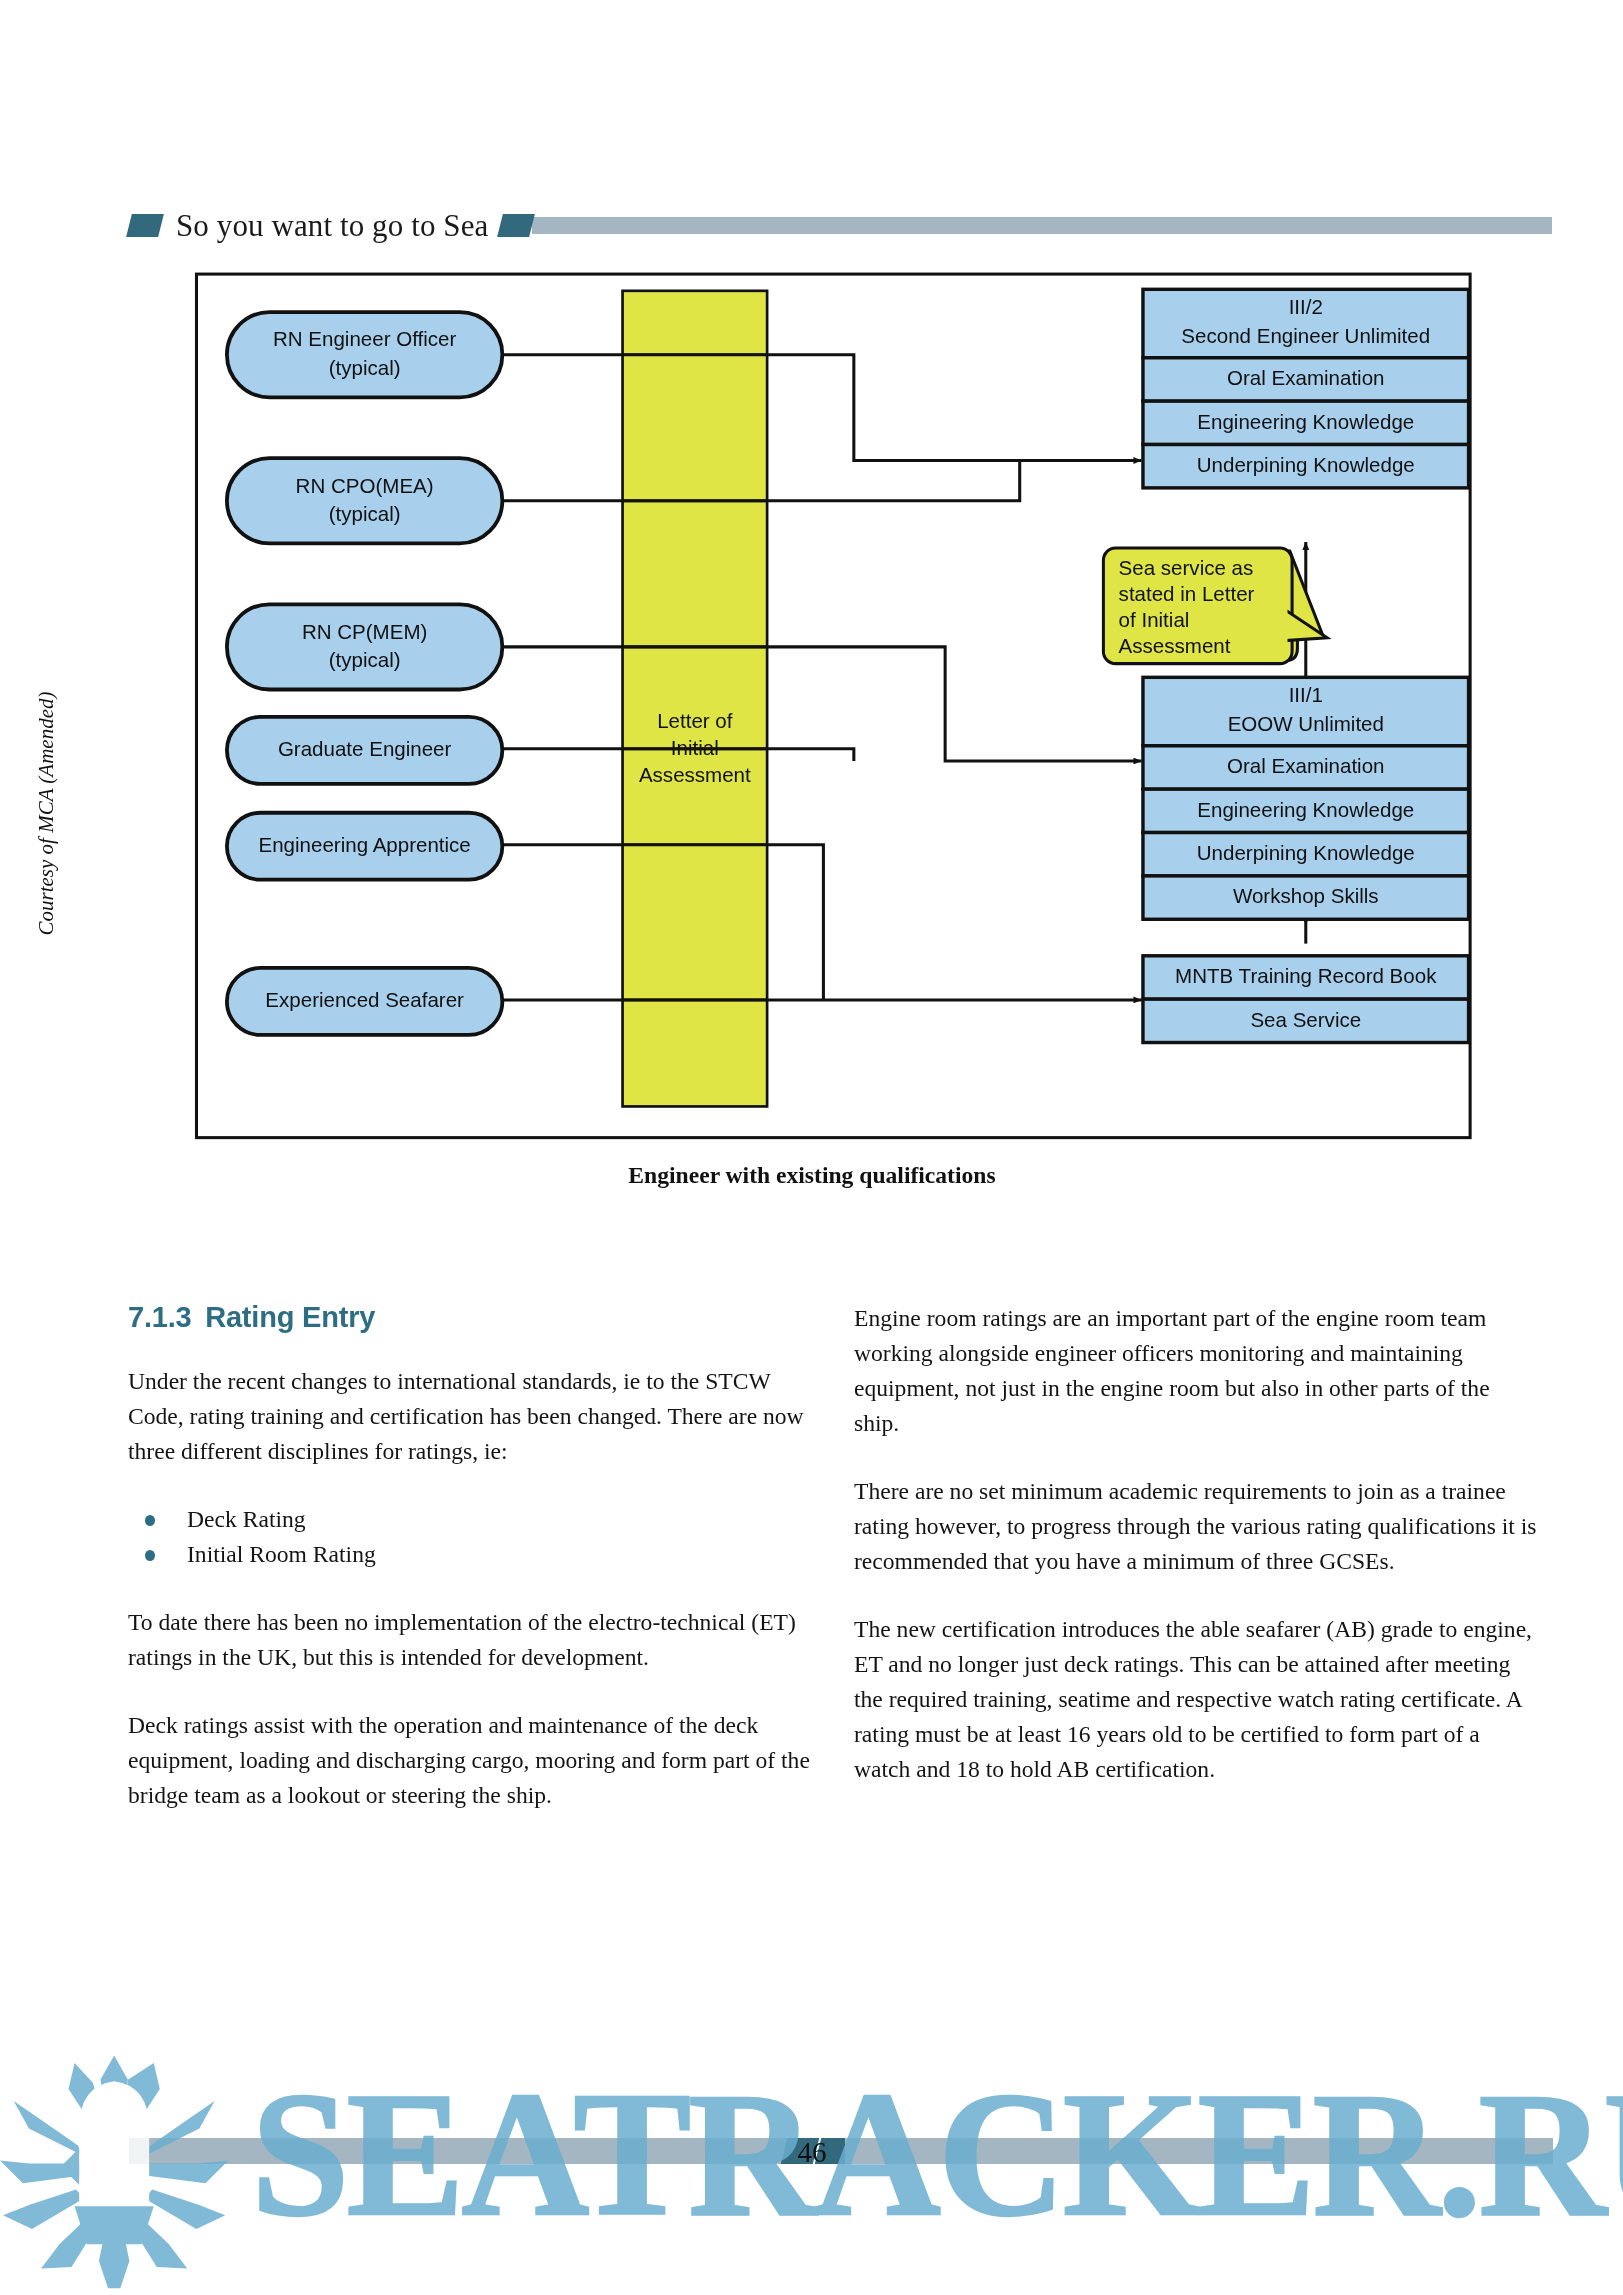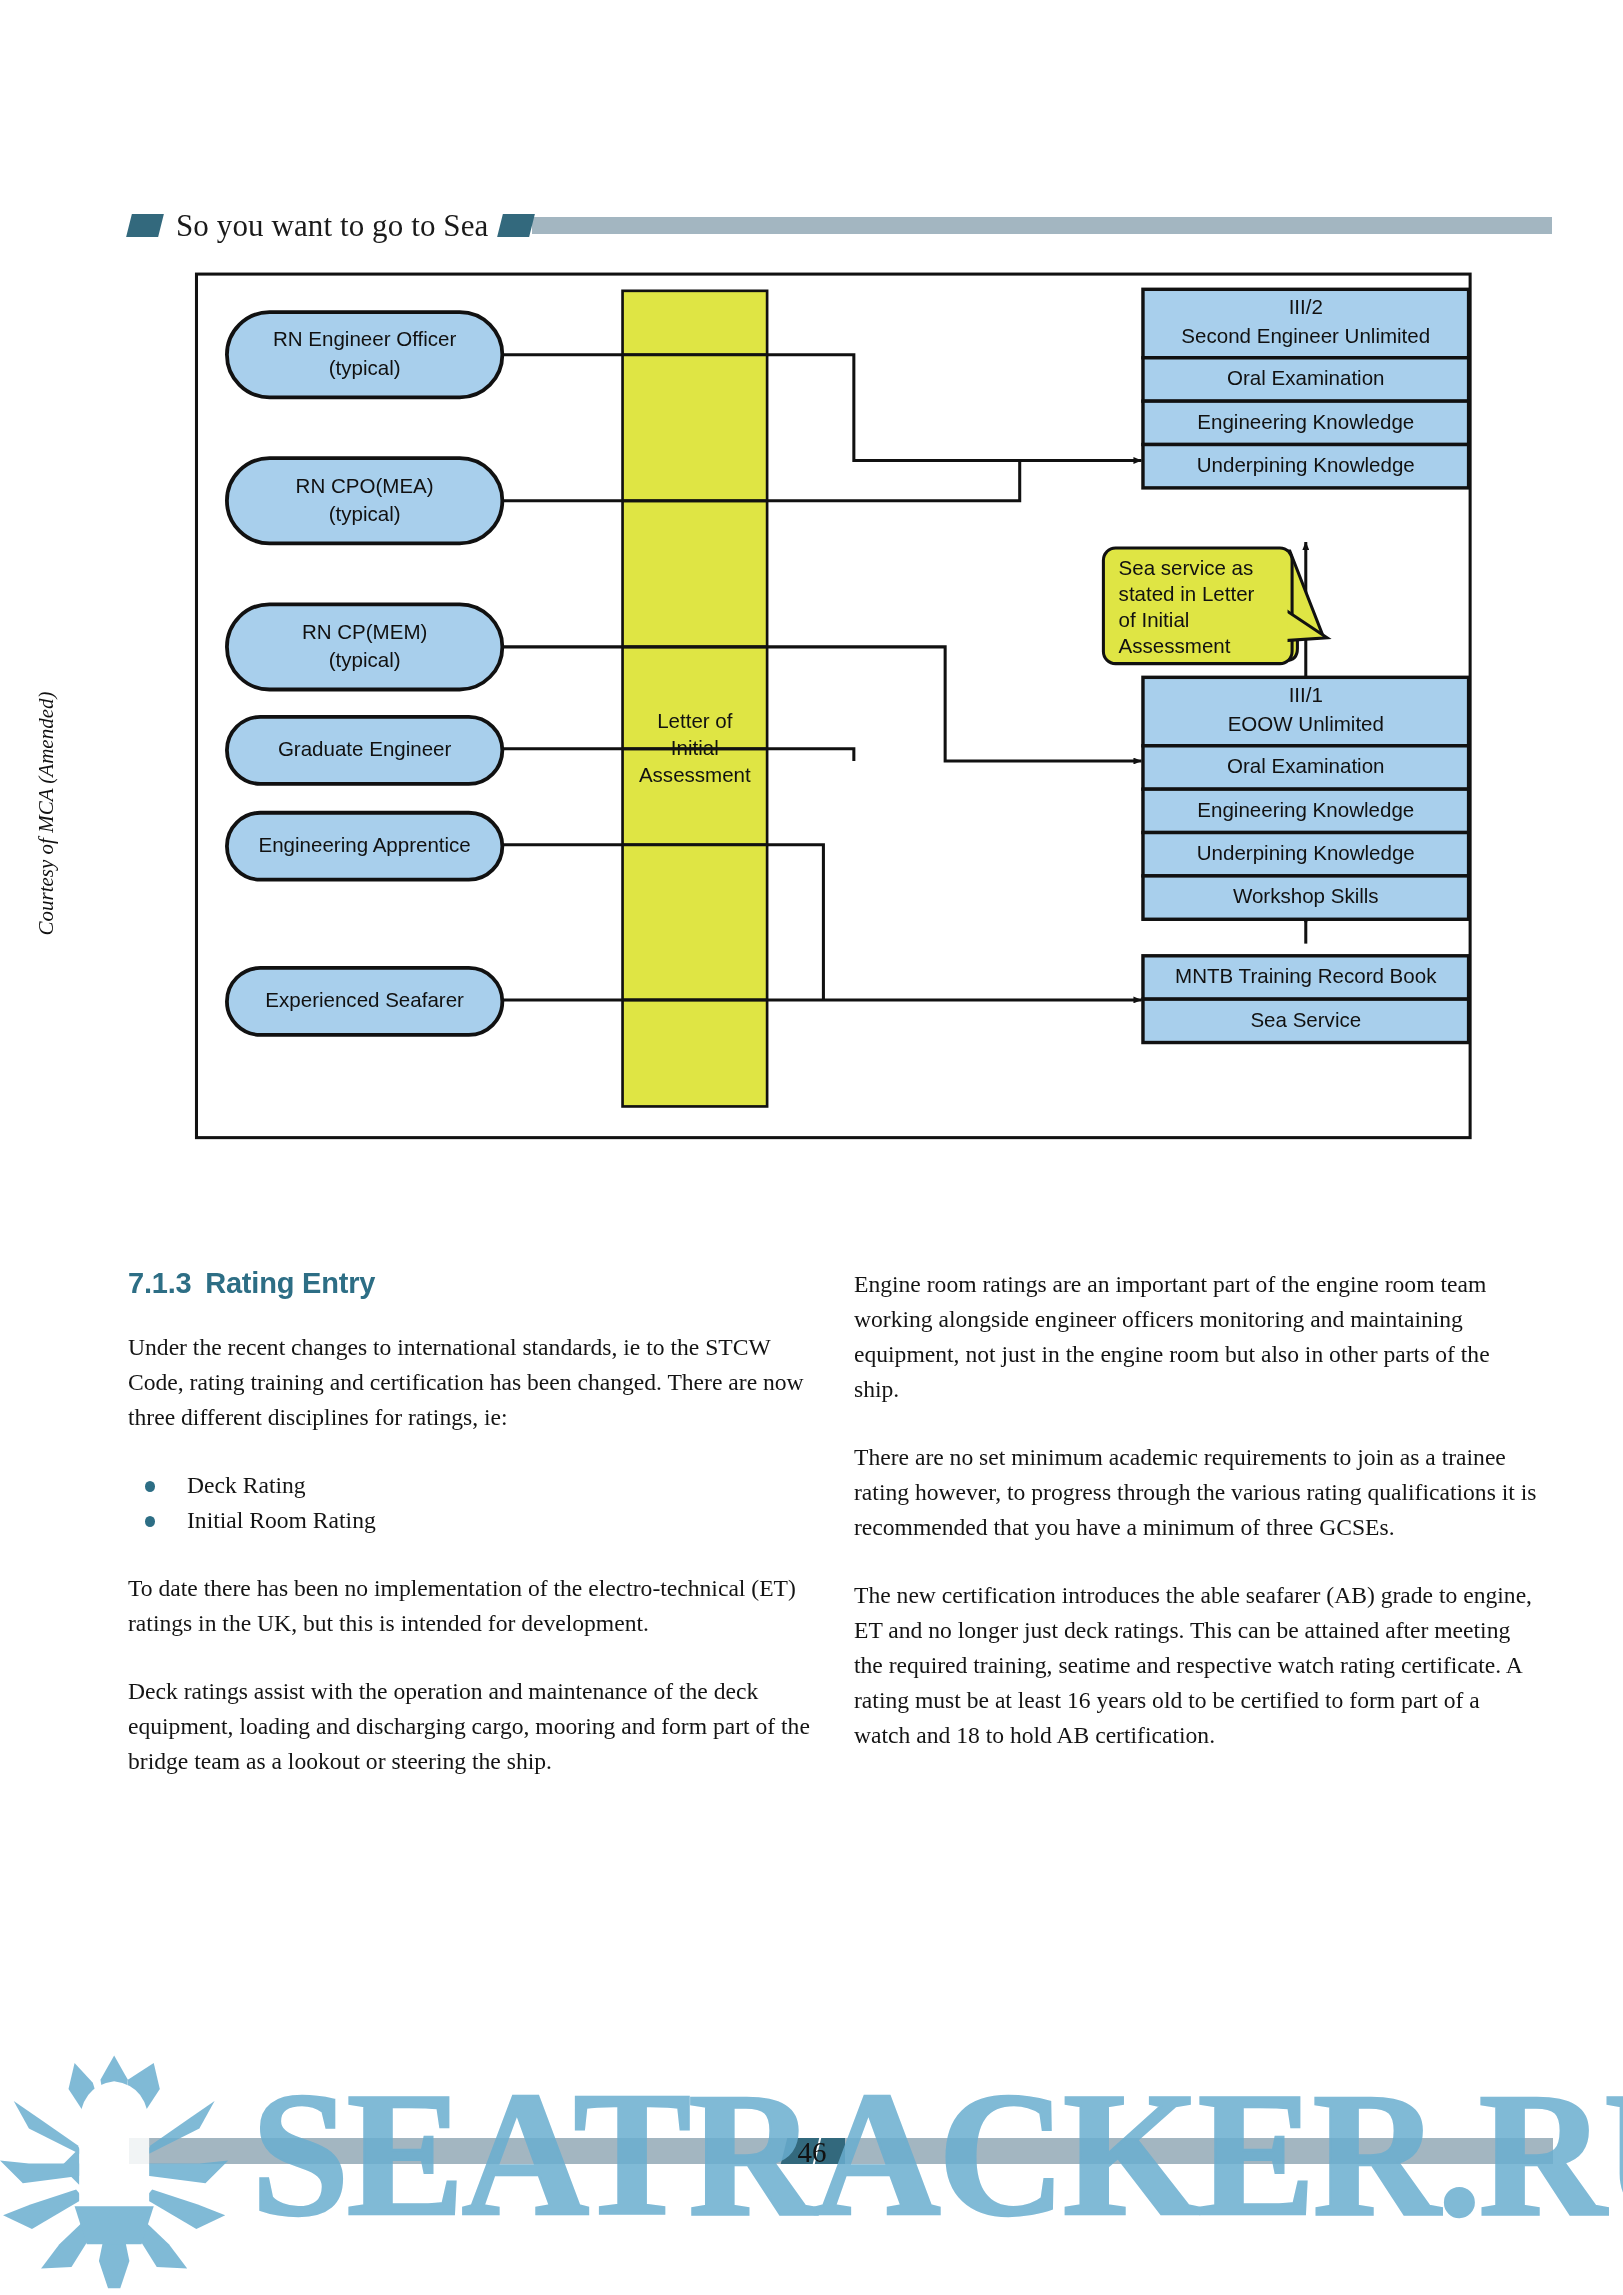--- a/index.html
+++ b/index.html
@@ -91,20 +91,21 @@
 
   
   #body-area {
     position: absolute;
     left: 0; top: 1267px;
     width: 1624px;
   }
   .col {
     position: absolute;
     width: 685px;
+    margin-top: 34px;
   }
   #col-left  { left: 128px; top: 0; }
   #col-right { left: 854px; top: 0; }
 
   h3.section-heading {
     font-family: "Liberation Sans", "DejaVu Sans", sans-serif;
     font-weight: bold;
     font-size: 29px;
     color: #2d6e85;
     margin: 0 0 30px 0;
@@ -336,20 +337,21 @@
       <g>
         <rect x="1502" y="904" width="428" height="57" fill="#a8cfec" stroke="#111111" stroke-width="4.5"></rect>
         <text class="nodetext" x="1716" y="933">MNTB Training Record Book</text>
 
         <rect x="1502" y="961" width="428" height="57" fill="#a8cfec" stroke="#111111" stroke-width="4.5"></rect>
         <text class="nodetext" x="1716" y="990">Sea Service</text>
       </g>
     </svg>
   </div>
 
+  <div class="fig-caption">Engineer with existing qualifications</div>
 </div>
 
 <div id="body-area">
 
   <div class="col" id="col-left">
     <h3 class="section-heading">
       <span class="sec-num">7.1.3</span><span>Rating Entry</span>
     </h3>
 
     <p class="para">Under the recent changes to international standards, ie to the STCW Code, rating training and certification has been changed. There are now three different disciplines for ratings, ie:</p>

